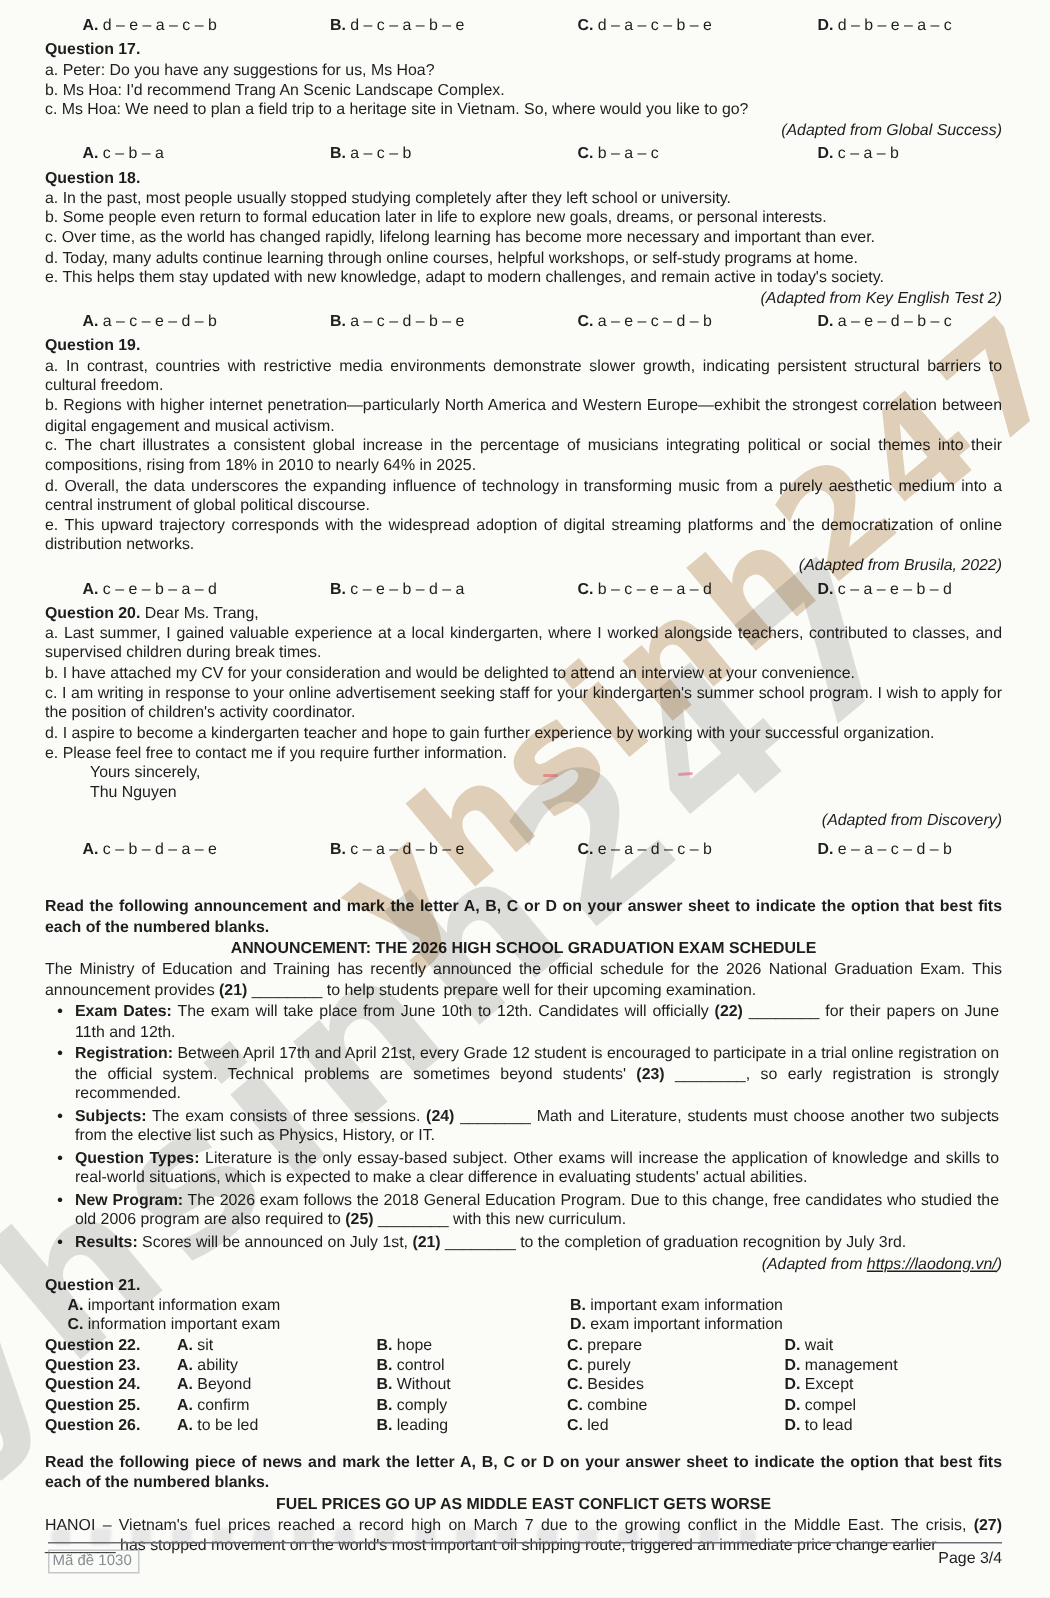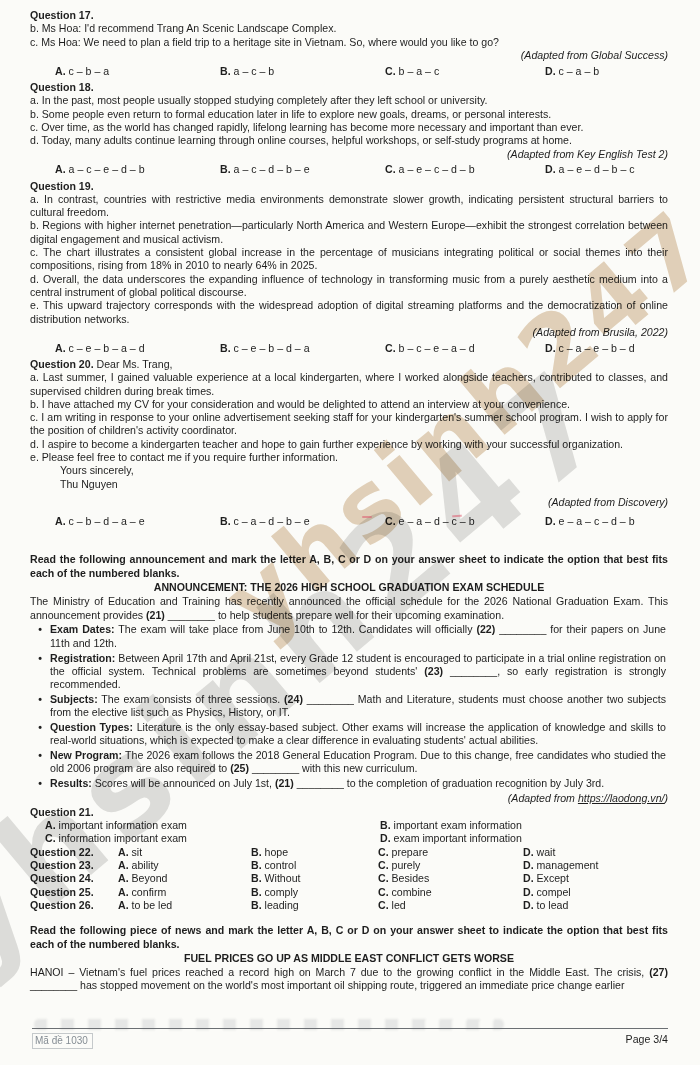--- a/index.html
+++ b/index.html
@@ -57,40 +57,48 @@
 <div class="page">
 
   <div class="wm wm-gray">yhsinh247</div>
   <div class="wm wm-tan">yhsinh247</div>
   <div class="ghost-bleed"></div>
   <div class="pink-mark pm1"></div>
   <div class="pink-mark pm2"></div>
 
   <div class="content">
 
+    <div class="optrow">
+      <span class="opt"><b>A.</b> <span>d – e – a – c – b</span></span>
+      <span class="opt"><b>B.</b> <span>d – c – a – b – e</span></span>
+      <span class="opt"><b>C.</b> <span>d – a – c – b – e</span></span>
+      <span class="opt"><b>D.</b> <span>d – b – e – a – c</span></span>
+    </div>
 
     <div>
       <p class="qh">Question 17.</p>
+      <p>a. Peter: Do you have any suggestions for us, Ms Hoa?</p>
       <p>b. Ms Hoa: I'd recommend Trang An Scenic Landscape Complex.</p>
       <p>c. Ms Hoa: We need to plan a field trip to a heritage site in Vietnam. So, where would you like to go?</p>
       <p class="src">(Adapted from Global Success)</p>
       <div class="optrow">
         <span class="opt"><b>A.</b> <span>c – b – a</span></span>
         <span class="opt"><b>B.</b> <span>a – c – b</span></span>
         <span class="opt"><b>C.</b> <span>b – a – c</span></span>
         <span class="opt"><b>D.</b> <span>c – a – b</span></span>
       </div>
     </div>
 
     <div>
       <p class="qh">Question 18.</p>
       <p>a. In the past, most people usually stopped studying completely after they left school or university.</p>
       <p>b. Some people even return to formal education later in life to explore new goals, dreams, or personal interests.</p>
       <p>c. Over time, as the world has changed rapidly, lifelong learning has become more necessary and important than ever.</p>
       <p>d. Today, many adults continue learning through online courses, helpful workshops, or self-study programs at home.</p>
+      <p>e. This helps them stay updated with new knowledge, adapt to modern challenges, and remain active in today's society.</p>
       <p class="src">(Adapted from Key English Test 2)</p>
       <div class="optrow">
         <span class="opt"><b>A.</b> <span>a – c – e – d – b</span></span>
         <span class="opt"><b>B.</b> <span>a – c – d – b – e</span></span>
         <span class="opt"><b>C.</b> <span>a – e – c – d – b</span></span>
         <span class="opt"><b>D.</b> <span>a – e – d – b – c</span></span>
       </div>
     </div>
 
     <div>

